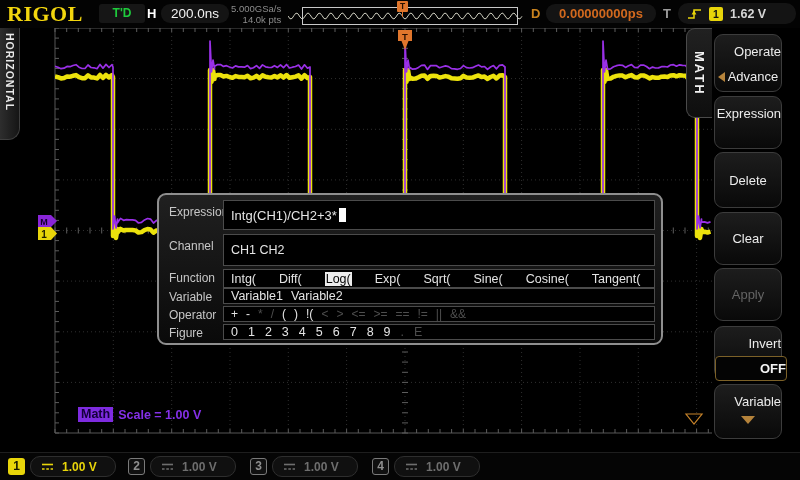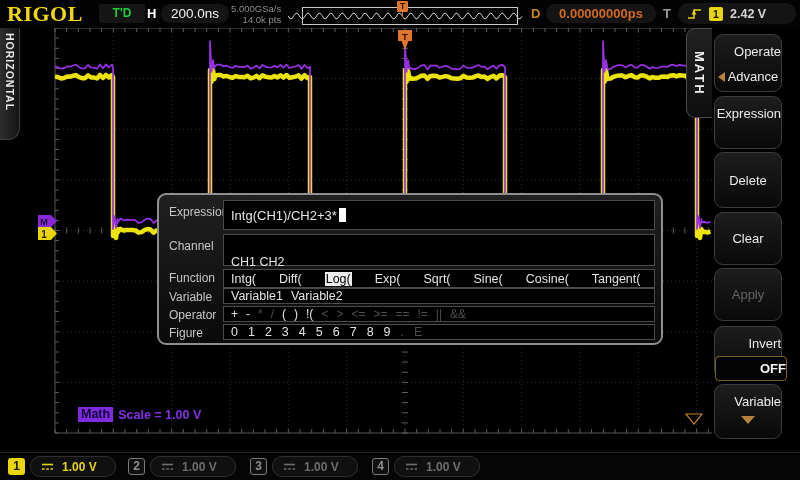--- a/index.html
+++ b/index.html
@@ -58,21 +58,21 @@
          color:#f4f4f4;font-weight:bold;font-size:13px;line-height:23px}
   .var-arrow{width:0;height:0;border-left:7px solid transparent;border-right:7px solid transparent;
              border-top:8px solid #b5833b;margin:7px auto 0}
   
   #dialog{position:absolute;left:157px;top:193px;width:506px;height:152px;z-index:4;box-sizing:border-box;
           background:linear-gradient(180deg,#202020,#0a0a0a);border:2px solid #8f8f8f;border-radius:9px}
   .dlg-label{position:absolute;left:10px;color:#c6c6c6;font-size:12px}
   .dlg-field{position:absolute;left:64px;width:432px;background:#000;border:1px solid #4b4b4b;color:#fff;
              font-size:12.5px;display:flex;align-items:center;padding:0 7px;box-sizing:border-box;gap:12px}
   #l-expr{top:10px}  #f-expr{top:5px;height:30px;font-size:13px;gap:0}
-  #l-chan{top:44px}  #f-chan{top:39px;height:32px;align-items:flex-start;padding-top:20px}
+  #l-chan{top:44px}  #f-chan{top:39px;height:32px;align-items:flex-start;padding-top:8px}
   #l-func{top:76px}  #f-func{top:74px;height:19px;gap:23px}
   #l-var{top:95px}   #f-var{top:93px;height:16px;gap:8px}
   #l-oper{top:113px} #f-oper{top:111px;height:16px;gap:8px;font-size:12px}
   #l-fig{top:131px}  #f-fig{top:129px;height:16px;gap:10px}
   .it{color:#e4e4e4;white-space:pre}
   .it.dim{color:#4e4e4e}
   .it.selected{background:#ececec;color:#000;padding:0 1px}
   .cursor{display:inline-block;width:7px;height:14px;background:#fff;margin-left:2px}
   
   #math-readout{position:absolute;left:78px;top:407px;z-index:2;font-size:12.5px;font-weight:bold;
@@ -144,21 +144,21 @@
     </div>
     <div class="dlab">D</div>
     <div class="delay">0.00000000ps</div>
     <div class="tlab">T</div>
     <div class="trigbox">
       <svg width="15" height="15" viewBox="0 0 15 15">
         <path d="M1 12 H7 V4 H14" stroke="#e8d50a" stroke-width="1.5" fill="none"></path>
         <path d="M4.6 8.6 H9.4 L7 4.2 Z" fill="#e8d50a"></path>
       </svg>
       <div class="tsrc">1</div>
-      <div class="tlevel">2.42 V</div>
+      <div class="tlevel">1.62 V</div>
     </div>
   </div>
 
   <div id="left-tab">
     <span>HORIZONTAL</span>
   </div>
   <div id="right-tab">
     <span>MATH</span>
   </div>
 

